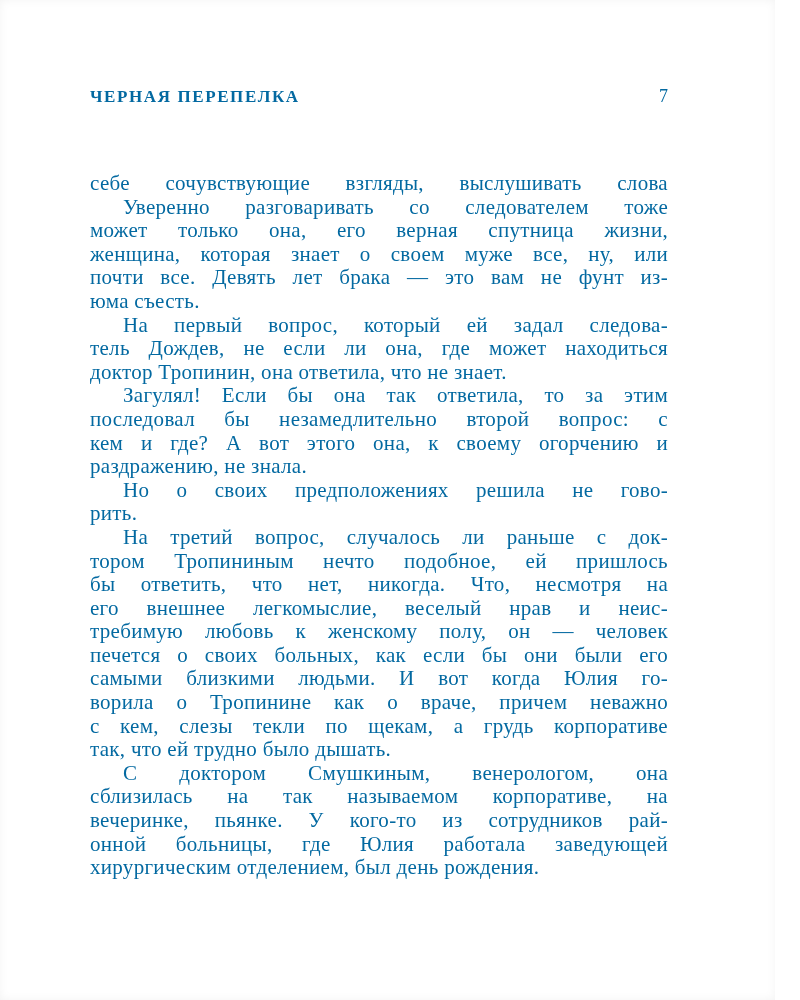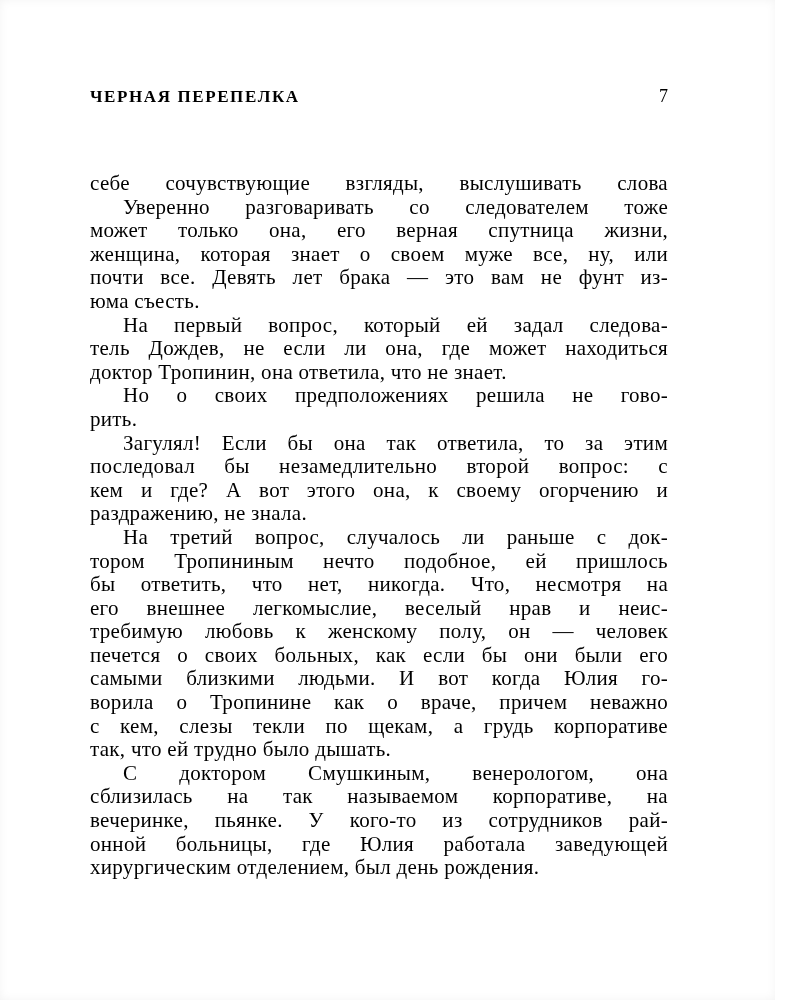--- a/index.html
+++ b/index.html
@@ -10,21 +10,21 @@
     background: #ffffff;
   }
   .page {
     position: relative;
     width: 775px;
     height: 1000px;
     background: #ffffff;
     box-shadow: inset 0 0 10px rgba(0,0,0,0.05);
     overflow: hidden;
     font-family: "Liberation Serif", "DejaVu Serif", serif;
-    color: #000000;
+    color: #0369a1;
   }
   .running-head {
     position: absolute;
     left: 90px;
     top: 86px;
     width: 578px;
     display: flex;
     justify-content: space-between;
     align-items: baseline;
   }
@@ -80,28 +80,28 @@
         <div class="line">женщина, которая знает о своем муже все, ну, или</div>
         <div class="line">почти все. Девять лет брака — это вам не фунт из-</div>
         <div class="line last">юма съесть.</div>
       </div>
       <div class="para">
         <div class="line first-indent">На первый вопрос, который ей задал следова-</div>
         <div class="line">тель Дождев, не если ли она, где может находиться</div>
         <div class="line last">доктор Тропинин, она ответила, что не знает.</div>
       </div>
       <div class="para">
-        <div class="line first-indent">Но о своих предположениях решила не гово-</div>
-        <div class="line last">рить.</div>
-      </div>
-      <div class="para">
         <div class="line first-indent">Загулял! Если бы она так ответила, то за этим</div>
         <div class="line">последовал бы незамедлительно второй вопрос: с</div>
         <div class="line">кем и где? А вот этого она, к своему огорчению и</div>
         <div class="line last">раздражению, не знала.</div>
+      </div>
+      <div class="para">
+        <div class="line first-indent">Но о своих предположениях решила не гово-</div>
+        <div class="line last">рить.</div>
       </div>
       <div class="para">
         <div class="line first-indent">На третий вопрос, случалось ли раньше с док-</div>
         <div class="line">тором Тропининым нечто подобное, ей пришлось</div>
         <div class="line">бы ответить, что нет, никогда. Что, несмотря на</div>
         <div class="line">его внешнее легкомыслие, веселый нрав и неис-</div>
         <div class="line">требимую любовь к женскому полу, он — человек</div>
         <div class="line">печется о своих больных, как если бы они были его</div>
         <div class="line">самыми близкими людьми. И вот когда Юлия го-</div>
         <div class="line">ворила о Тропинине как о враче, причем неважно</div>

